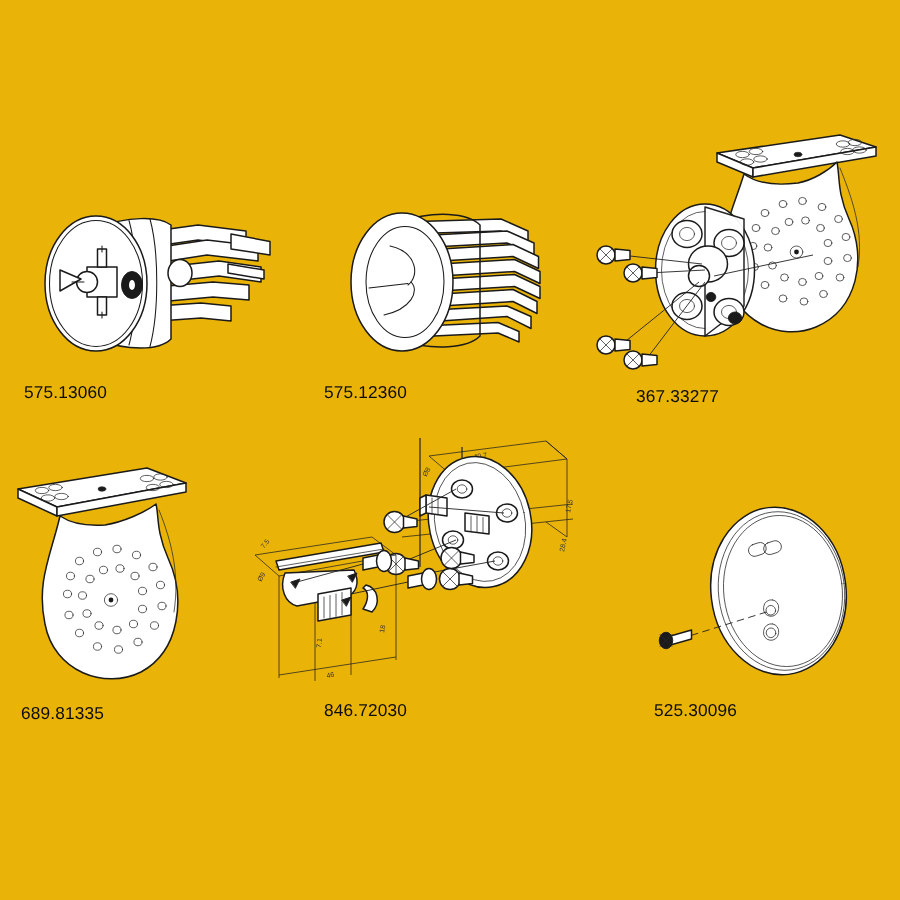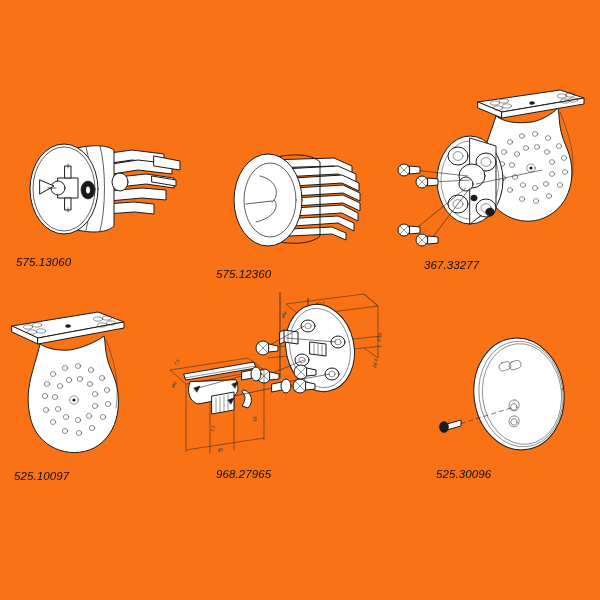--- a/index.html
+++ b/index.html
@@ -13,22 +13,21 @@
     height: 600px;
     font-family: "Liberation Sans", sans-serif;
     color: #111111;
     overflow: hidden;
     position: relative;
   }
   #sheet {
     position: relative;
     width: 600px;
     height: 600px;
-    background: #f97316;
-    font-style: italic;
+    background: #eab308;
   }
   .cell {
     position: absolute;
   }
   .art {
     position: absolute;
     left: 0;
     top: 0;
   }
   .part-label {
@@ -124,21 +123,21 @@
         <circle class="fill-w" cx="44" cy="58" r="7"></circle>
         <path class="fill-w" d="M26 50 L40 56 L26 64 Z"></path>
         <line x1="34" y1="58" x2="42" y2="58"></line>
       </g>
       <ellipse class="fill-dark" cx="74" cy="60" rx="7" ry="9"></ellipse>
       <ellipse cx="74" cy="60" rx="2" ry="3.4" fill="#ffffff"></ellipse>
     </svg>
     <div class="part-label" style="left:2px; top:127px;">575.13060</div>
   </div>
 
-  <div class="cell" style="left:216px; top:144px; width:160px; height:118px;">
+  <div class="cell" style="left:216px; top:132px; width:160px; height:118px;">
     <svg class="art" width="160" height="118" viewBox="0 0 160 118">
 
       <g>
         <path class="fill-w ln-thin" d="M52 16 L118 14 L136 22 L136 30 L118 22 L52 24 Z"></path>
         <path class="fill-w ln-thin" d="M48 26 L122 22 L140 30 L140 38 L122 30 L48 34 Z"></path>
         <path class="fill-w ln-thin" d="M46 36 L126 31 L143 39 L143 47 L126 39 L46 44 Z"></path>
         <path class="fill-w ln-thin" d="M45 46 L127 41 L144 49 L144 57 L127 49 L45 54 Z"></path>
         <path class="fill-w ln-thin" d="M45 56 L127 51 L144 59 L144 67 L127 59 L45 64 Z"></path>
         <path class="fill-w ln-thin" d="M46 66 L126 61 L142 69 L142 77 L126 69 L46 74 Z"></path>
         <path class="fill-w ln-thin" d="M48 76 L122 72 L138 79 L138 87 L122 79 L48 84 Z"></path>
@@ -326,21 +325,21 @@
         <ellipse cx="97" cy="109" rx="2.7" ry="2.5"></ellipse>
         <ellipse cx="86" cy="120" rx="2.7" ry="2.5"></ellipse>
         <ellipse cx="73" cy="125" rx="2.7" ry="2.5"></ellipse>
         <ellipse cx="59" cy="123" rx="2.7" ry="2.5"></ellipse>
         <ellipse cx="47" cy="114" rx="2.7" ry="2.5"></ellipse>
         <ellipse cx="40" cy="102" rx="2.7" ry="2.5"></ellipse>
         <ellipse cx="39" cy="88" rx="2.7" ry="2.5"></ellipse>
         <ellipse cx="41" cy="76" rx="2.7" ry="2.5"></ellipse>
       </g>
     </svg>
-    <div class="part-label" style="left:8px; top:163px;">525.10097</div>
+    <div class="part-label" style="left:8px; top:163px;">689.81335</div>
   </div>
 
   <div class="cell" style="left:168px; top:292px; width:225px; height:170px;">
     <svg class="art" width="225" height="170" viewBox="0 0 225 170">
 
       <g>
 
         <g class="leader">
           <path d="M118 12 L196 2 L210 14 L132 24 Z" fill="none" stroke-width="0.5"></path>
           <path d="M196 2 L210 14 M210 14 L210 66 L196 56" fill="none" stroke-width="0.5"></path>
@@ -450,21 +449,21 @@
             <path class="fill-w ln-thin" d="M74 80 L84 78 L84 86 L74 88 Z"></path>
             <ellipse class="fill-w ln-thin" cx="88" cy="82" rx="5" ry="7"></ellipse>
           </g>
           <g>
             <path class="fill-w ln-thin" d="M104 92 L114 90 L114 98 L104 100 Z"></path>
             <ellipse class="fill-w ln-thin" cx="118" cy="94" rx="5" ry="7"></ellipse>
           </g>
         </g>
       </g>
     </svg>
-    <div class="part-label" style="left:48px; top:177px;">968.27965</div>
+    <div class="part-label" style="left:48px; top:177px;">846.72030</div>
   </div>
 
   <div class="cell" style="left:412px; top:332px; width:160px; height:128px;margin-left:19px;">
     <svg class="art" width="160" height="128" viewBox="0 0 160 128">
 
       <ellipse class="fill-w ln-thin" cx="88" cy="62" rx="45" ry="56" transform="rotate(-7 88 62)"></ellipse>
       <ellipse class="ln-hair" cx="90" cy="62" rx="42" ry="53" transform="rotate(-7 90 62)" fill="none"></ellipse>
       <ellipse class="ln-hair" cx="91" cy="62" rx="39.5" ry="50.5" transform="rotate(-7 91 62)" fill="none"></ellipse>
 
       <g class="ln-hair" fill="#ffffff">

